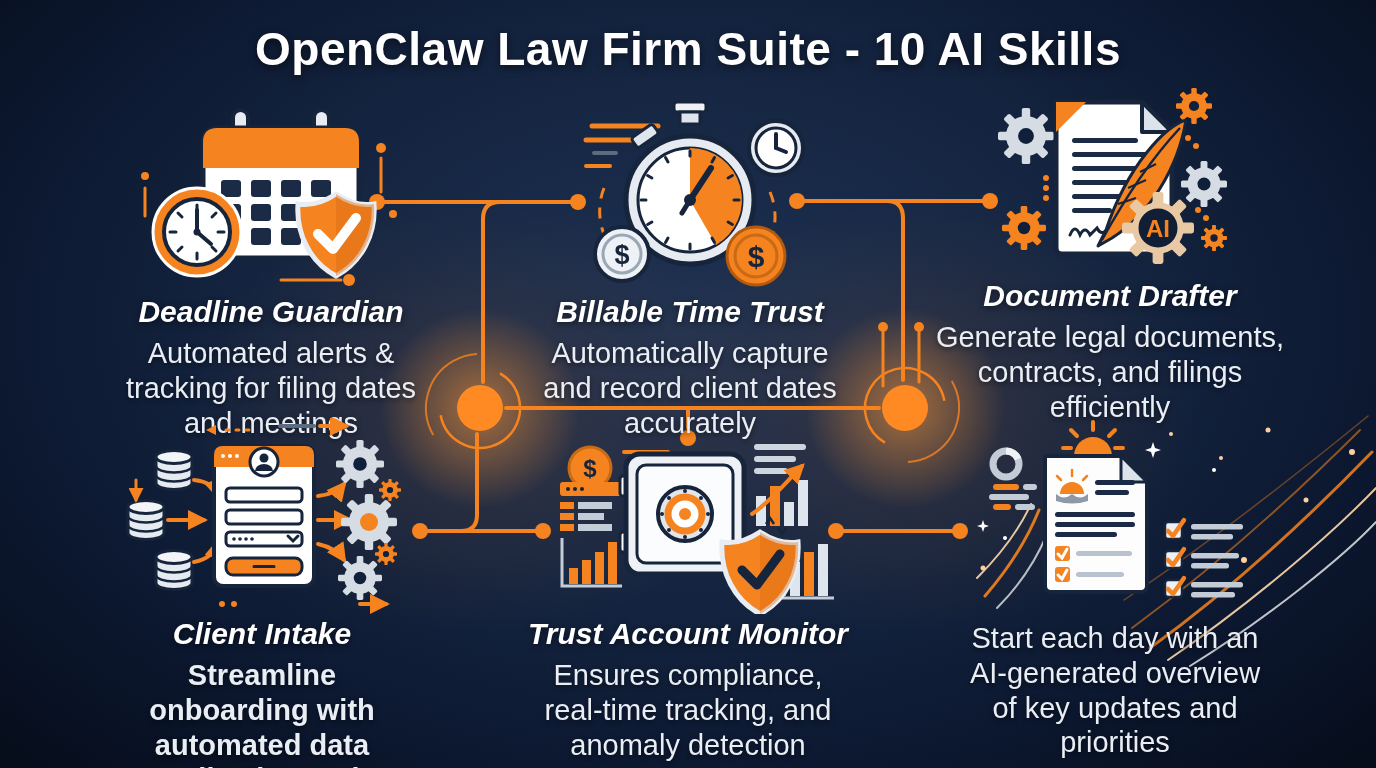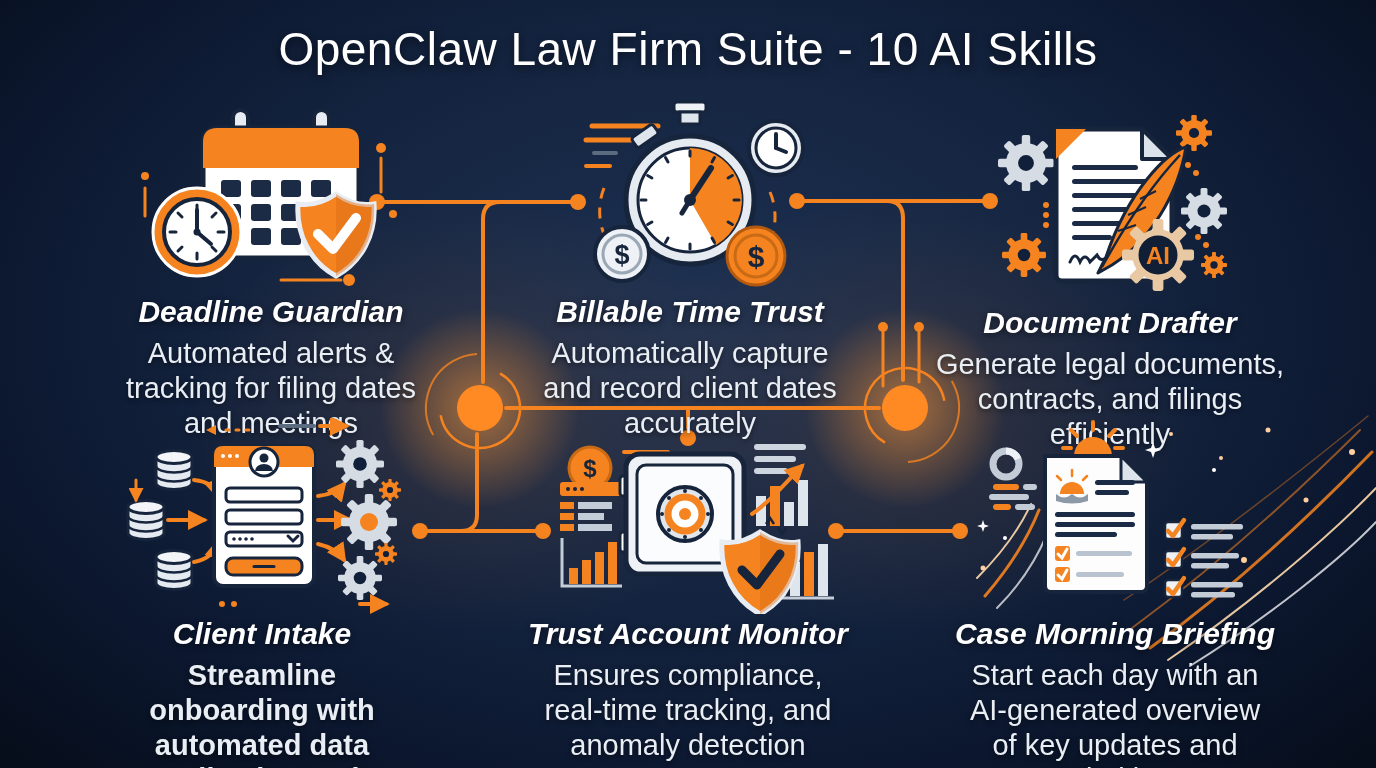--- a/index.html
+++ b/index.html
@@ -6,29 +6,29 @@
   .canvas{
     position:relative;width:1376px;height:768px;overflow:hidden;
     font-family:"Liberation Sans",sans-serif;
     background:
       radial-gradient(closest-side at 35% 54%, rgba(255,132,30,.12), transparent 62%),
       radial-gradient(closest-side at 66% 54%, rgba(255,132,30,.12), transparent 62%),
       radial-gradient(ellipse at 50% 42%, #1d3152 0%, #152541 42%, #0c1830 72%, #060d1a 100%);
   }
   .page-title{
     position:absolute;top:22px;left:0;width:100%;text-align:center;
-    color:#fff;font-size:46px;font-weight:normal;letter-spacing:.5px;margin:0;
+    color:#fff;font-size:46px;font-weight:bold;letter-spacing:.5px;margin:0;
     text-shadow:0 3px 8px rgba(0,0,0,.55);z-index:3;
   }
   .overlay{position:absolute;left:0;top:0;z-index:1;pointer-events:none;}
   .card{position:absolute;width:420px;text-align:center;z-index:2;}
   .icon-wrap{height:196px;display:flex;align-items:flex-start;justify-content:center;}
   .card h2{margin:3px 0 0;font-size:30px;font-weight:bold;color:#ffffff;text-shadow:0 2px 6px rgba(0,0,0,.5);font-style:italic;}
   .card p{margin:7px auto 0;font-size:29px;line-height:1.2;color:#e9edf4;text-shadow:0 2px 5px rgba(0,0,0,.5);}
-  .c1{left:61px;top:96px;}  .c2{left:480px;top:96px;}  .c3{left:900px;top:107px;}
+  .c1{left:61px;top:96px;}  .c2{left:480px;top:96px;}  .c3{left:900px;top:80px;}
   .c4{left:52px;top:418px;} .c5{left:478px;top:418px;} .c6{left:905px;top:418px;}
   .c1 p{max-width:302px;} .c2 p{max-width:312px;} .c3 p{max-width:352px;}
   .c4 p{max-width:290px;font-weight:bold;} .c5 p{max-width:332px;} .c6 p{max-width:300px;}
   svg text{font-family:"Liberation Sans",sans-serif;font-weight:bold;}
 </style>
 </head>
 <body>
 
 <div class="canvas">
 
@@ -514,17 +514,16 @@
           </g>
         </g>
         <g fill="#ffffff">
           <path d="M178 24 l2 6 6 2 -6 2 -2 6 -2 -6 -6 -2 6 -2 Z"></path>
           <path d="M8 102 l1.5 4.5 4.5 1.5 -4.5 1.5 -1.5 4.5 -1.5 -4.5 -4.5 -1.5 4.5 -1.5 Z"></path>
           <circle cx="196" cy="16" r="2" fill="#ffce9e"></circle>
             <circle cx="246" cy="40" r="2" fill="#ffce9e"></circle>
         </g>
       </svg>
     </div>
-    <h2>Case Morning Briefing</h2>
     <p>Start each day with an AI-generated overview of key updates and priorities</p>
   </div>
 
 </div>
 
 </body></html>

